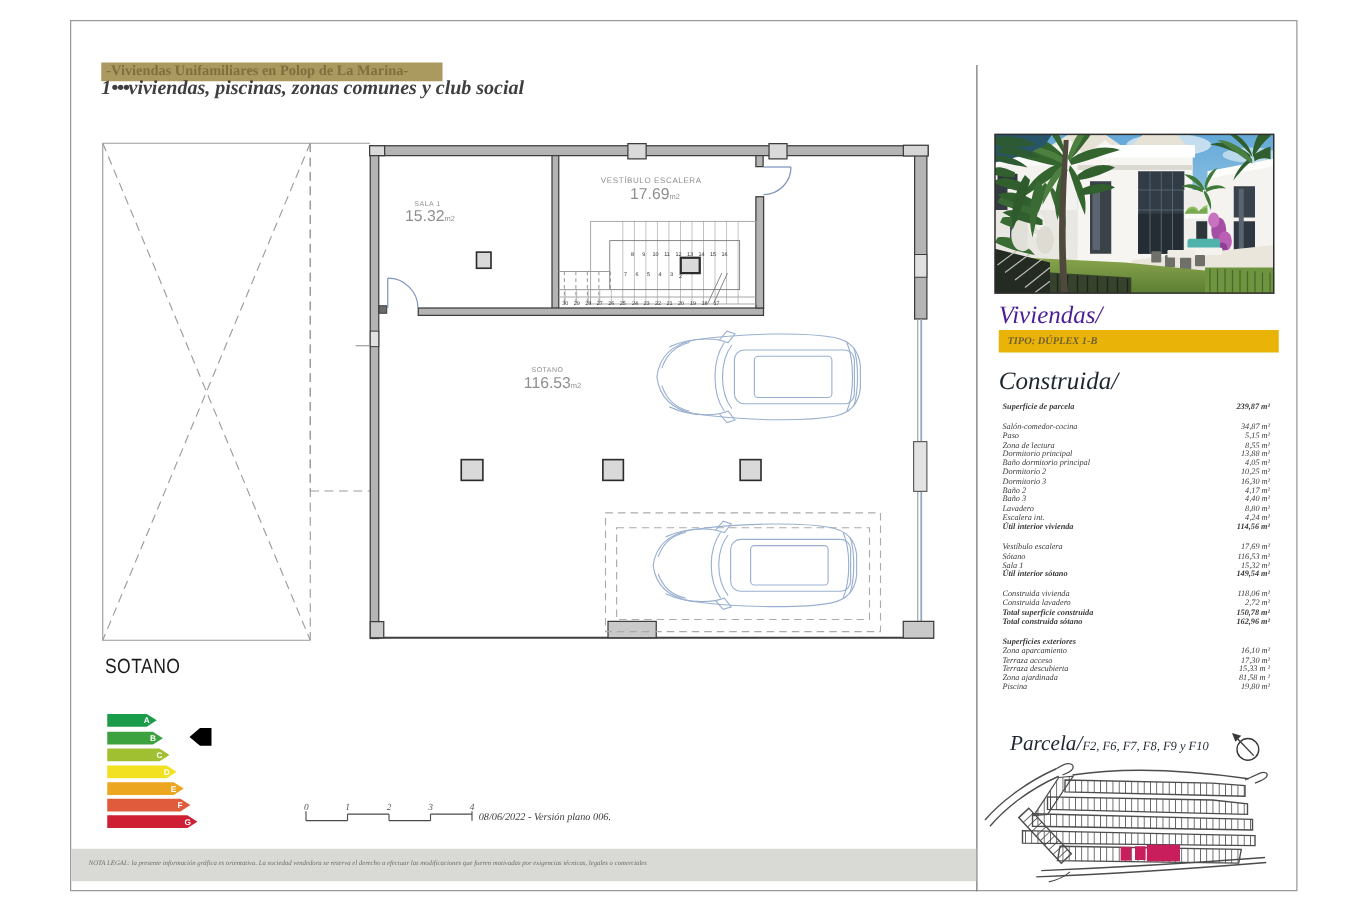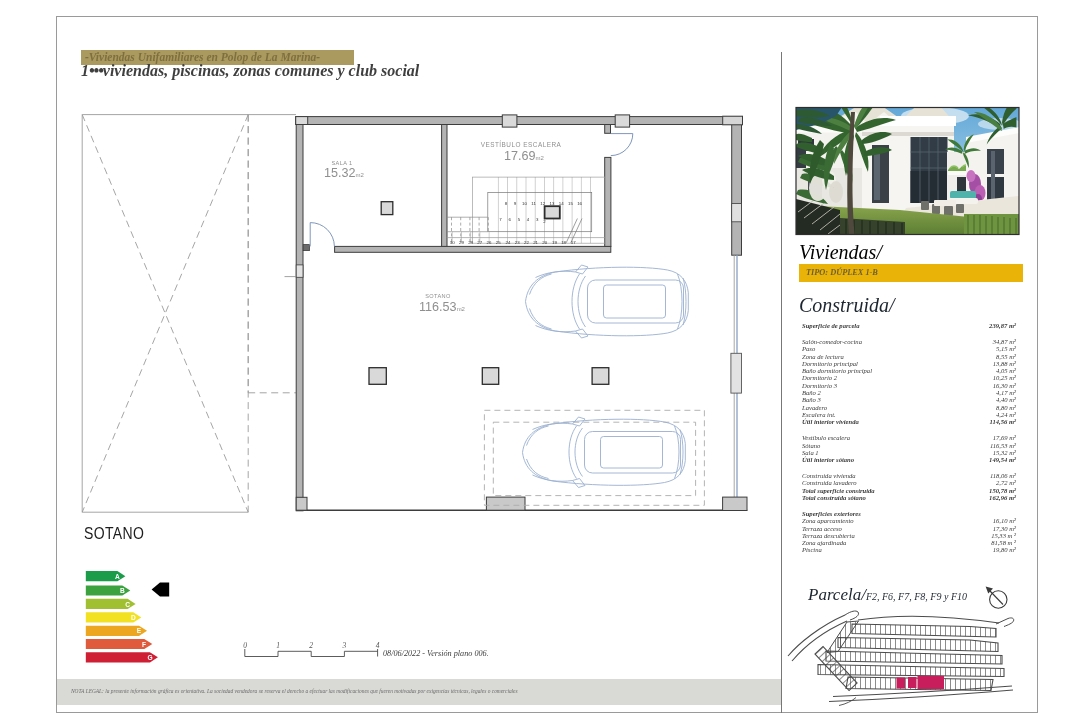--- a/index.html
+++ b/index.html
@@ -8,31 +8,31 @@
   body{position:relative;font-family:"Liberation Sans",sans-serif;}
   .ser{font-family:"Liberation Serif",serif;}
 </style>
 </head>
 <body>
 
 <div class="abs" style="left:56px;top:16px;width:982px;height:697px;border:1px solid #9a9a9a;background:#fff;"></div>
 
 <div class="abs" style="left:781px;top:52px;width:1px;height:661px;background:#777;"></div>
 
-<div class="abs ser" style="left:81px;top:50px;width:273px;height:15px;background:#ab9a5f;color:#7e6f3e;font-style:italic;font-weight:bold;font-size:11.5px;line-height:15px;padding-left:4px;">-Viviendas Unifamiliares en Polop de La Marina-</div>
+<div class="abs ser" style="left:81px;top:50px;width:273px;height:15px;background:#ab9a5f;color:#7e6f3e;font-weight:bold;font-size:11.5px;line-height:15px;padding-left:4px;">-Viviendas Unifamiliares en Polop de La Marina-</div>
 
 <div class="abs ser" style="left:81px;top:64px;width:400px;height:14px;color:#3f3f3f;font-style:italic;font-weight:bold;font-size:16px;line-height:13px;">1<span style="letter-spacing:-1px;">•••</span><span style="letter-spacing:0">​</span>viviendas, piscinas, zonas comunes y club social</div>
 
 <div class="abs" style="left:84px;top:524px;font-size:16.5px;color:#1c1c1c;letter-spacing:0.4px;font-weight:500;transform:scaleX(0.85);transform-origin:left top;">SOTANO</div>
 
 <div class="abs" style="left:57px;top:679px;width:724px;height:26px;background:#d9d9d6;"></div>
 
 <div class="abs ser" style="left:71px;top:688px;width:700px;font-style:italic;font-size:5.4px;color:#6b6b6b;">NOTA LEGAL: la presente información gráfica es orientativa. La sociedad vendedora se reserva el derecho a efectuar las modificaciones que fueren motivadas por exigencias técnicas, legales o comerciales</div>
 
-<div class="abs ser" style="left:799px;top:241px;font-style:italic;font-size:20px;color:#000000;">Viviendas/</div>
+<div class="abs ser" style="left:799px;top:241px;font-style:italic;font-size:20px;color:#4c1d95;">Viviendas/</div>
 
 <div class="abs ser" style="left:799px;top:264px;width:224px;height:18px;background:#eab308;color:#6e6034;font-style:italic;font-weight:bold;font-size:8.3px;line-height:18px;padding-left:7px;">TIPO: DÚPLEX 1-B</div>
 
 <div class="abs ser" style="left:799px;top:294px;font-style:italic;font-size:20px;color:#1d2630;">Construida/</div>
 
 <div class="abs ser" style="left:802px;top:322px;width:214px;font-style:italic;font-size:6.6px;line-height:7.27px;color:#3b3b3b;">
   <div style="display:flex;justify-content:space-between;font-weight:bold;">
       <span>Superficie de parcela</span>
       <span>239,87 m²</span>
     </div>

